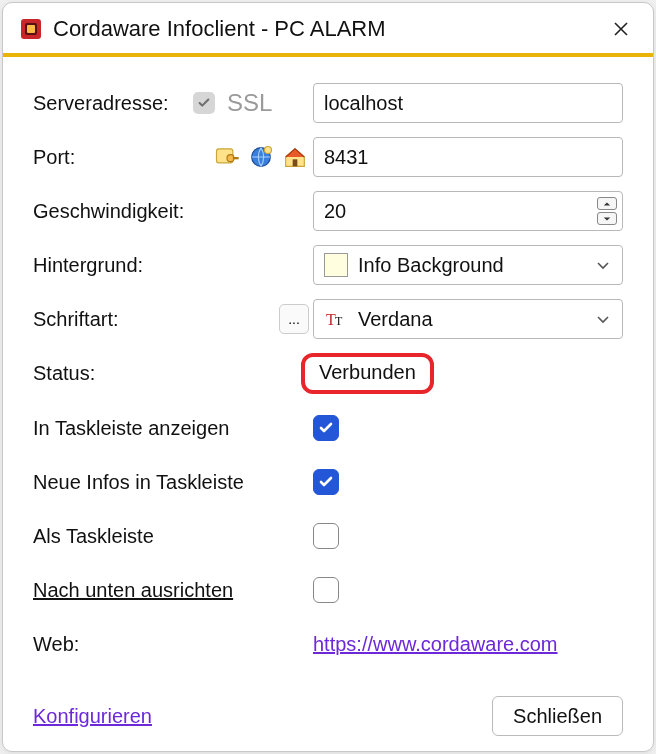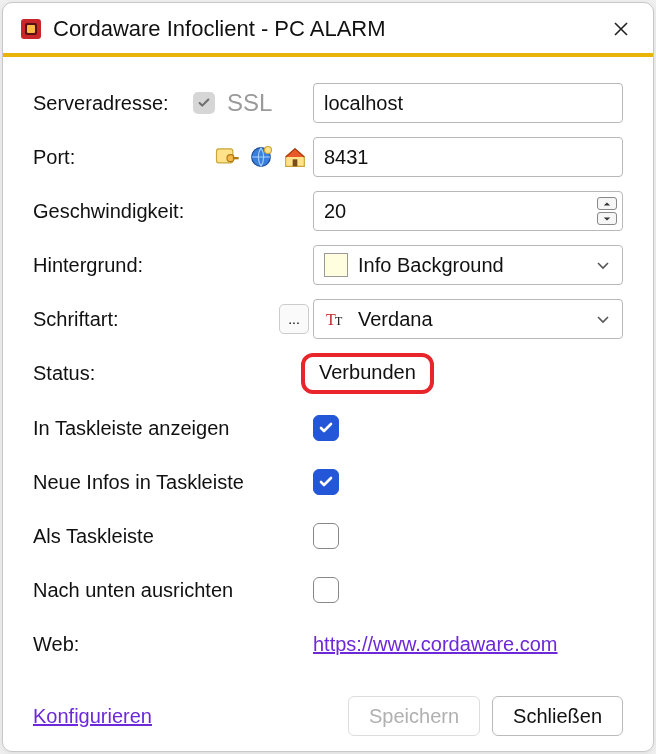--- a/index.html
+++ b/index.html
@@ -394,33 +394,32 @@
     </div>
 
     <div class="row">
       <div class="label" style="width:280px;">Als Taskleiste</div>
       <div class="checkbox">
         
       </div>
     </div>
 
     <div class="row">
-      <div class="label" style="width:280px;">Nach unten ausrichten</div>
+      <div class="label" style="width:280px;text-decoration:underline;">Nach unten ausrichten</div>
       <div class="checkbox">
         
       </div>
     </div>
 
     <div class="row">
       <div class="label">Web:</div>
       <div class="mid"></div>
       <div class="field">
         <span class="link">https://www.cordaware.com</span>
       </div>
     </div>
   </div>
 
   <div class="bottom">
     <span class="link">Konfigurieren</span>
-    <button class="btn disabled">Speichern</button>
     <button class="btn">Schließen</button>
   </div>
 </div>
 
 </body></html>

